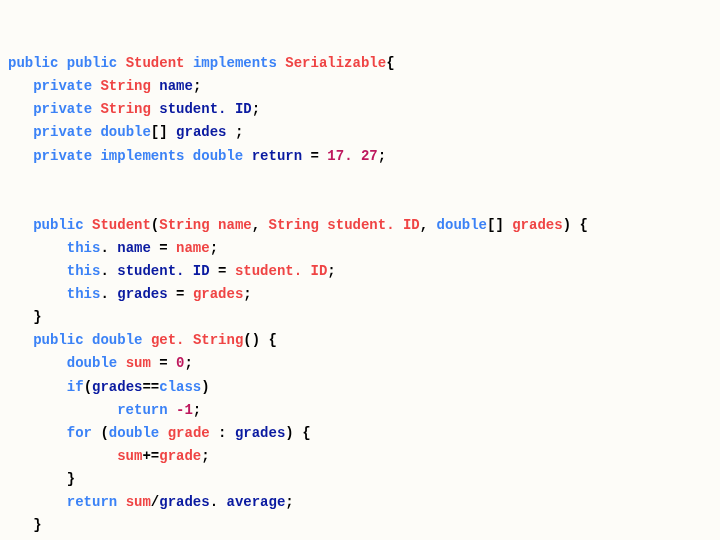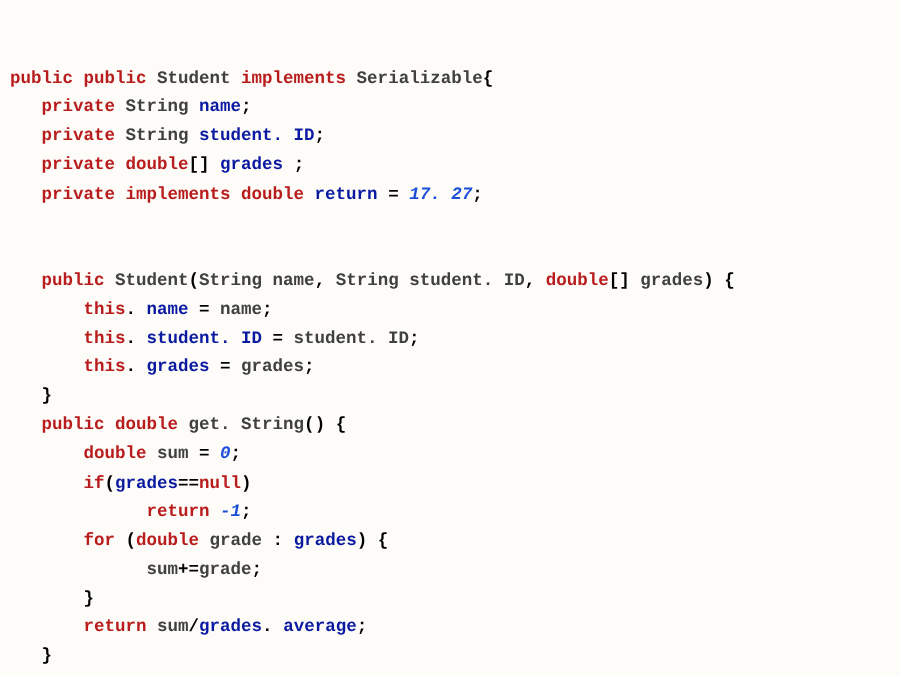--- a/index.html
+++ b/index.html
@@ -9,44 +9,44 @@
     font-family: "Courier New", Courier, monospace;
     font-size: 14px;
     font-weight: bold;
     line-height: 1.65;
     color: #000;
     white-space: pre;
     width: 720px;
     height: 540px;
     box-sizing: border-box;
   }
-  .kw  { color: #b91c1c; }  
-  .id  { color: #404040; }      
+  .kw  { color: #3b82f6; }  
+  .id  { color: #ef4444; }      
   .fld { color: #0a1aa0; }   
-  .num { color: #1d4ed8; font-style: italic; }
+  .num { color: #be185d; }
   .pln { color: #000; }
 </style>
 </head>
 <body>
 
 <span><span class="kw">public</span> <span class="kw">public</span> <span class="id">Student</span> <span class="kw">implements</span> <span class="id">Serializable</span><span class="pln">{</span>
    <span class="kw">private</span> <span class="id">String</span> <span class="fld">name</span><span class="pln">;</span>
    <span class="kw">private</span> <span class="id">String</span> <span class="fld">student. ID</span><span class="pln">;</span>
    <span class="kw">private</span> <span class="kw">double</span><span class="pln">[]</span> <span class="fld">grades</span> <span class="pln">;</span>
    <span class="kw">private</span> <span class="kw">implements</span> <span class="kw">double</span> <span class="fld">return</span><span class="pln"> = </span><span class="num">17. 27</span><span class="pln">;</span>
 
 
    <span class="kw">public</span> <span class="id">Student</span><span class="pln">(</span><span class="id">String</span> <span class="id">name</span><span class="pln">, </span><span class="id">String</span> <span class="id">student. ID</span><span class="pln">, </span><span class="kw">double</span><span class="pln">[]</span> <span class="id">grades</span><span class="pln">)</span> <span class="pln">{</span>
        <span class="kw">this</span><span class="pln">. </span><span class="fld">name</span><span class="pln"> = </span><span class="id">name</span><span class="pln">;</span>
        <span class="kw">this</span><span class="pln">. </span><span class="fld">student. ID</span><span class="pln"> = </span><span class="id">student. ID</span><span class="pln">;</span>
        <span class="kw">this</span><span class="pln">. </span><span class="fld">grades</span><span class="pln"> = </span><span class="id">grades</span><span class="pln">;</span>
    <span class="pln">}</span>
    <span class="kw">public</span> <span class="kw">double</span> <span class="id">get. String</span><span class="pln">(</span><span class="pln">)</span> <span class="pln">{</span>
        <span class="kw">double</span> <span class="id">sum</span><span class="pln"> = </span><span class="num">0</span><span class="pln">;</span>
-       <span class="kw">if</span><span class="pln">(</span><span class="fld">grades</span><span class="pln">==</span><span class="kw">null</span><span class="pln">)</span>
+       <span class="kw">if</span><span class="pln">(</span><span class="fld">grades</span><span class="pln">==</span><span class="kw">class</span><span class="pln">)</span>
              <span class="kw">return</span> <span class="num">-1</span><span class="pln">;</span>
        <span class="kw">for</span> <span class="pln">(</span><span class="kw">double</span> <span class="id">grade</span><span class="pln"> : </span><span class="fld">grades</span><span class="pln">)</span> <span class="pln">{</span>
              <span class="id">sum</span><span class="pln">+=</span><span class="id">grade</span><span class="pln">;</span>
        <span class="pln">}</span>
        <span class="kw">return</span> <span class="id">sum</span><span class="pln">/</span><span class="fld">grades</span><span class="pln">. </span><span class="fld">average</span><span class="pln">;</span>
    <span class="pln">}</span>
    
 </span>
 
 

